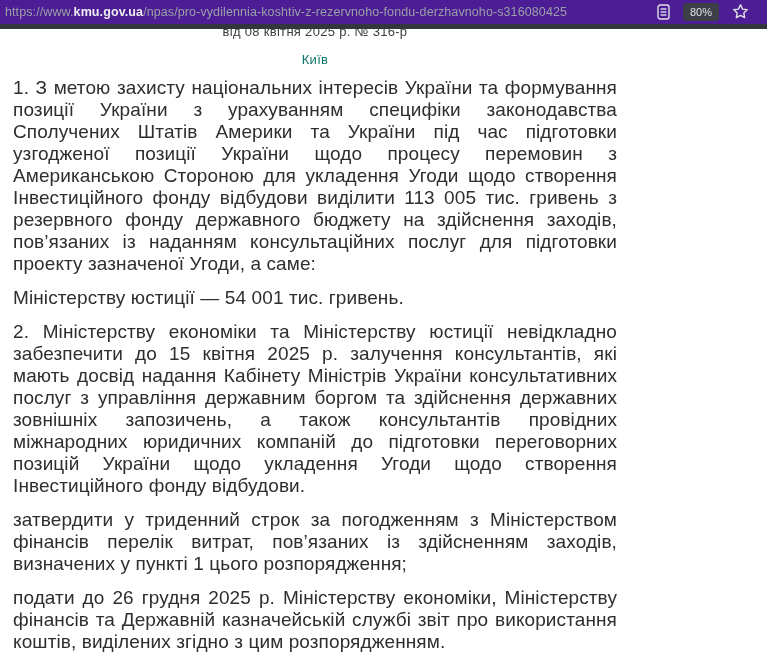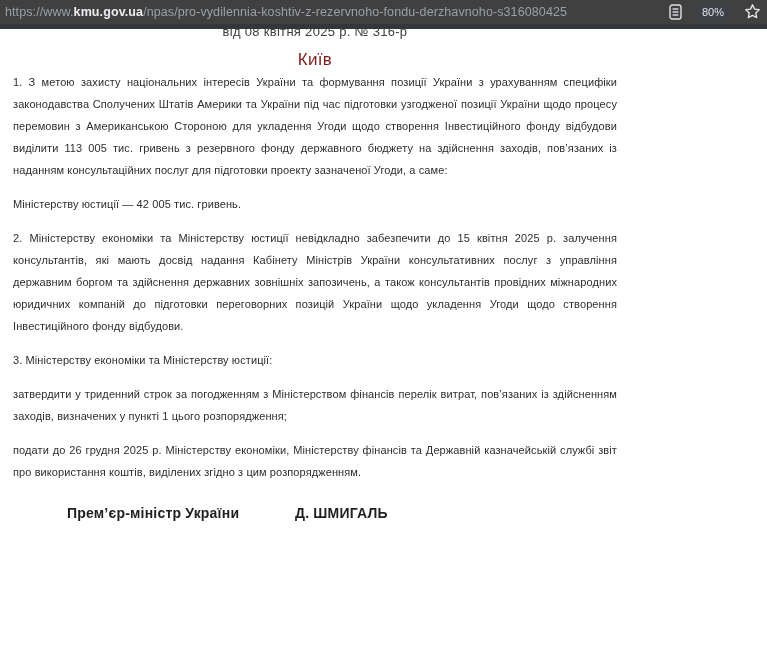--- a/index.html
+++ b/index.html
@@ -9,26 +9,26 @@
     overflow: hidden;
     background: #ffffff;
     font-family: "Liberation Sans", sans-serif;
   }
 
   
   .browser-bar {
     position: fixed;
     top: 0; left: 0;
     width: 767px; height: 29px;
-    background: #404040;
+    background: #4c1d95;
     border-bottom: 5px solid #33363c;
     z-index: 10;
     display: flex;
     align-items: center;
-    padding: 0 6px 1px 5px;
+    padding: 0 18px 1px 5px;
   }
   .url {
     font-size: 12.5px;
     color: #9aa0a6;
     white-space: nowrap;
     overflow: hidden;
     letter-spacing: 0.1px;
     cursor: text;
   }
   .url .url-domain { color: #eceef1; font-weight: bold; }
@@ -61,37 +61,38 @@
   .doc-date {
     text-align: center;
     font-size: 13px;
     line-height: 22px;
     color: #3d3d3d;
     margin-bottom: 6px;
     letter-spacing: 0.3px;
   }
   .doc-city {
     text-align: center;
-    font-size: 17px;
+    font-size: 13px;
     line-height: 22px;
-    color: #7f1d1d;
+    color: #0f766e;
+    margin-bottom: 6px;
     letter-spacing: 0.3px;
   }
   .doc-title {
     text-align: center;
     font-size: 13.5px;
     font-weight: bold;
     line-height: 22px;
     color: #1f1f1f;
     margin-bottom: 16px;
     letter-spacing: 0.2px;
   }
   .doc-para {
     margin: 0 0 12px 0;
-    font-size: 11px;
+    font-size: 19px;
     line-height: 22px;
     text-align: justify;
     color: #2e2e2e;
     letter-spacing: 0.1px;
   }
   .signature {
     margin-top: 22px;
     padding-left: 22px;
     display: flex;
     align-items: baseline;
@@ -104,23 +105,22 @@
 </style>
 </head>
 <body>
 
 <div class="page">
   <div class="doc-date">від 08 квітня 2025 р. № 316-р</div>
   <div class="doc-city">Київ</div>
 
   <div>
       <p class="doc-para">1. З метою захисту національних інтересів України та формування позиції України з урахуванням специфіки законодавства Сполучених Штатів Америки та України під час підготовки узгодженої позиції України щодо процесу перемовин з Американською Стороною для укладення Угоди щодо створення Інвестиційного фонду відбудови виділити 113 005 тис. гривень з резервного фонду державного бюджету на здійснення заходів, пов’язаних із наданням консультаційних послуг для підготовки проекту зазначеної Угоди, а саме:</p>
-      <p class="doc-para">Міністерству юстиції — 42 005 тис. гривень.</p>
+      <p class="doc-para">Міністерству юстиції — 54 001 тис. гривень.</p>
       <p class="doc-para">2. Міністерству економіки та Міністерству юстиції невідкладно забезпечити до 15 квітня 2025 р. залучення консультантів, які мають досвід надання Кабінету Міністрів України консультативних послуг з управління державним боргом та здійснення державних зовнішніх запозичень, а також консультантів провідних міжнародних юридичних компаній до підготовки переговорних позицій України щодо укладення Угоди щодо створення Інвестиційного фонду відбудови.</p>
-      <p class="doc-para">3. Міністерству економіки та Міністерству юстиції:</p>
       <p class="doc-para">затвердити у триденний строк за погодженням з Міністерством фінансів перелік витрат, пов’язаних із здійсненням заходів, визначених у пункті 1 цього розпорядження;</p>
       <p class="doc-para">подати до 26 грудня 2025 р. Міністерству економіки, Міністерству фінансів та Державній казначейській службі звіт про використання коштів, виділених згідно з цим розпорядженням.</p>
     </div>
 
   <div class="signature">
     <span class="sig-position">Прем’єр-міністр України</span>
     <span class="sig-name">Д. ШМИГАЛЬ</span>
   </div>
 </div>
 

